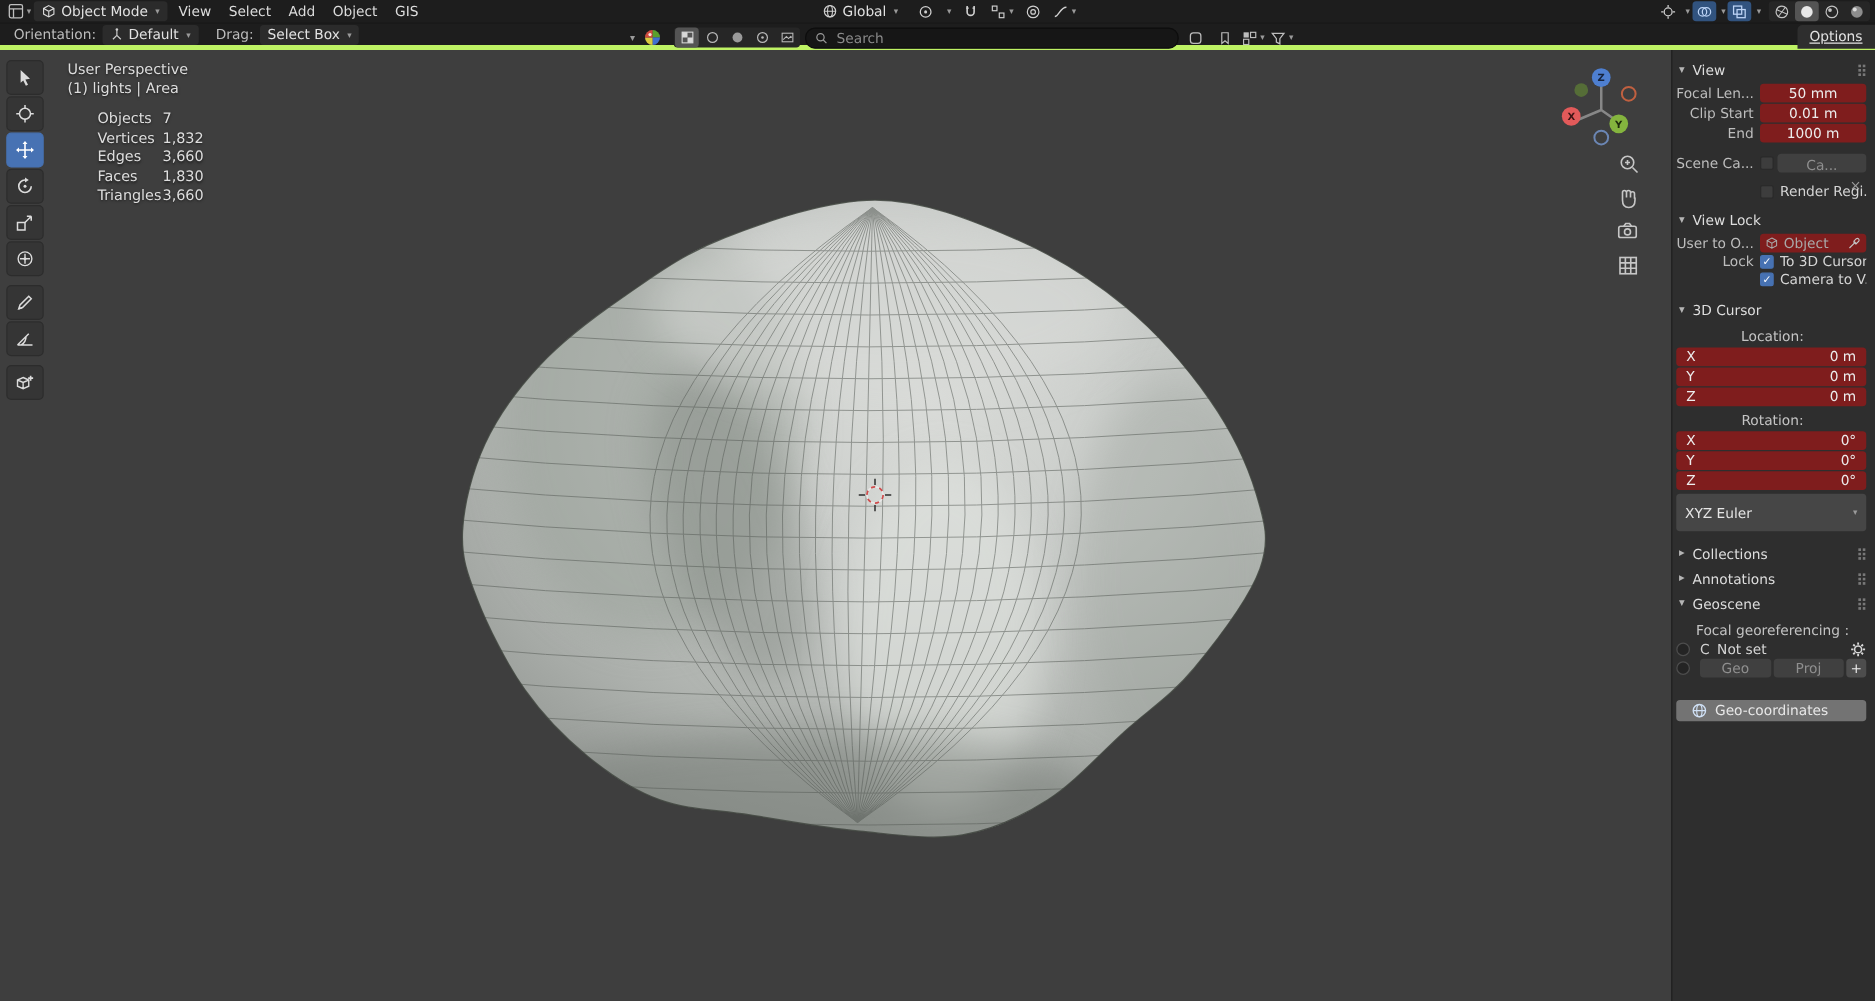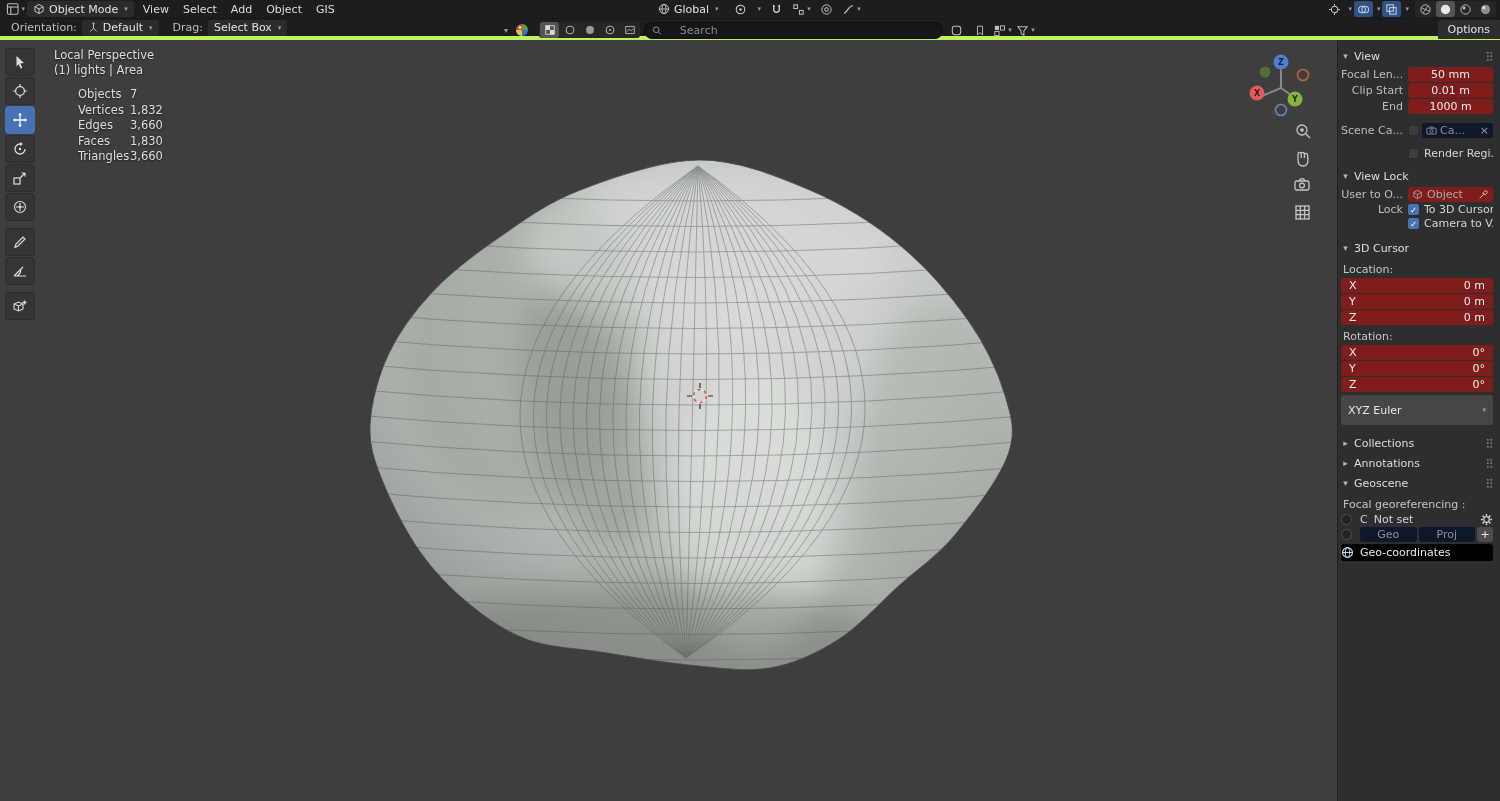--- a/index.html
+++ b/index.html
@@ -15,53 +15,53 @@
   .tb-center{position:absolute;left:652px;top:0;height:18px;display:flex;align-items:center;gap:6px;}
   .tb-right{position:absolute;right:4px;top:0;height:18px;display:flex;align-items:center;gap:2px;}
   .icon-btn{width:19px;height:16px;border-radius:3px;display:flex;align-items:center;justify-content:center;}
   .icon-btn.active{background:#31537f;}
   .icon-btn.sel{background:#545454;}
   .seg{display:flex;align-items:center;background:#262626;border-radius:3px;padding:0 1px;height:16px;gap:1px;margin-left:4px;}
   
   .toolheader{position:absolute;top:18px;left:0;right:0;height:22px;background:#1d1d1d;border-top:1px solid #181818;border-bottom:4px solid #bef264;display:flex;align-items:center;padding:0 6px;box-sizing:border-box;z-index:3;}
   .th-label{color:#bdbdbd;margin:0 5px;}
   .th-center{position:absolute;left:502px;top:2px;height:18px;display:flex;align-items:center;gap:4px;}
-  .search{display:flex;align-items:center;gap:16px;width:283px;height:15px;background:#161616;border:1px solid #0d0d0d;border-radius:8px;padding:0 7px;}
+  .search{display:flex;align-items:center;gap:5px;width:283px;height:15px;background:#161616;border:1px solid #0d0d0d;border-radius:8px;padding:0 7px;}
   .search input{background:transparent;border:none;outline:none;color:#cfcfcf;font:11px "DejaVu Sans",sans-serif;width:100%;}
   .search input::placeholder{color:#8a8a8a;}
-  .options-btn{position:absolute;right:0;top:1px;height:19px;padding:0 10px;background:#2e2e2e;border-radius:4px 0 0 0;display:flex;align-items:center;color:#e3e3e3;}
+  .options-btn{position:absolute;right:0;top:1px;height:19px;padding:0 10px;background:#2e2e2e;border-radius:4px 0 0 0;display:flex;align-items:center;color:#e3e3e3;text-decoration:underline;}
   
   .viewport{position:absolute;top:40px;left:0;width:1337px;bottom:0;background:#3e3e3e;overflow:hidden;}
   .vp-svg{position:absolute;top:0;left:0;}
   .toolbar{position:absolute;top:8px;left:5px;display:flex;flex-direction:column;gap:1px;z-index:2;}
   .tool{width:30px;height:28px;background:#353535;border:1px solid #2c2c2c;border-radius:4px;display:flex;align-items:center;justify-content:center;box-sizing:border-box;}
   .tool.active{background:#4772b3;border-color:#4772b3;}
   .tool.gap{margin-top:6px;}
   .overlay-text{position:absolute;top:8px;left:54px;z-index:2;color:#dedede;text-shadow:0 1px 2px rgba(0,0,0,.55);line-height:15px;font-size:11.5px;}
   .stats{margin-top:9px;display:grid;grid-template-columns:52px auto;column-gap:0;line-height:15.5px;margin-left:24px;}
   
   .sidebar{position:absolute;top:40px;right:0;width:163px;bottom:0;background:#2e2e2e;border-left:1px solid #202020;box-sizing:border-box;padding:6px 7px 0 3px;color:#c8c8c8;}
   .sec{display:flex;align-items:center;gap:4px;height:20px;color:#dedede;}
   .sec .chev{width:9px;color:#b5b5b5;font-size:9px;text-align:center;}
   .grip{margin-left:auto;width:7px;height:10px;background-image:radial-gradient(circle,#787878 1px,transparent 1.3px);background-size:3.5px 3.5px;}
   .prow{display:flex;align-items:center;margin:1px 0;}
   .plabel{width:62px;flex:none;text-align:right;padding-right:5px;color:#bdbdbd;white-space:nowrap;overflow:hidden;}
   .pfield{flex:1;height:15px;background:#7f1d1d;border-radius:3px;display:flex;align-items:center;justify-content:center;color:#ededed;white-space:nowrap;}
   .pfield.wide{justify-content:space-between;padding:0 8px;}
-  .pfield.disabled{background:#0f172a;color:#8f8f8f;justify-content:flex-start;padding:0 4px;gap:3px;}
+  .pfield.disabled{background:#404040;color:#8f8f8f;justify-content:flex-start;padding:0 4px;gap:3px;flex-direction:column;}
   .pfield.obj{justify-content:flex-start;padding:0 4px;gap:4px;color:#a9a9a9;}
   .checkbox{width:11px;height:11px;border-radius:2px;background:#3d3d3d;border:1px solid #2a2a2a;flex:none;display:flex;align-items:center;justify-content:center;font-size:8.5px;color:#fff;box-sizing:border-box;}
   .checkbox.on{background:#4772b3;border-color:#4772b3;}
   .cb-label{margin-left:5px;color:#d5d5d5;white-space:nowrap;overflow:hidden;}
-  .subhead{margin:5px 0 2px 2px;color:#c4c4c4;}
+  .subhead{margin:5px 0 2px 2px;color:#c4c4c4;text-align:center;}
   .pselect{height:30px;background:#464646;border-radius:3px;display:flex;align-items:center;padding:0 7px;color:#e5e5e5;margin:3px 0 2px 0;}
   .pselect .caret{margin-left:auto;}
   .radio{width:11px;height:11px;border-radius:50%;background:#242424;border:1px solid #4d4d4d;flex:none;box-sizing:border-box;}
   .mini-btn{width:16px;height:15px;background:#4d4d4d;border-radius:3px;display:flex;align-items:center;justify-content:center;color:#e8e8e8;flex:none;}
-  .big-btn{height:17px;background:#000000;border-radius:3px;display:flex;align-items:center;gap:6px;padding:0 0;color:#e8e8e8;margin:2px 0;}
+  .big-btn{height:17px;background:#737373;border-radius:3px;display:flex;align-items:center;gap:6px;padding:0 12px;color:#e8e8e8;margin:18px 0;}
   svg{display:block;}
 </style>
 </head>
 <body>
 
 <div class="topbar">
   <div class="tb-left">
     <span class="icon-btn">
       <svg width="14" height="14" viewBox="0 0 14 14">
           <rect x="1.5" y="1.5" width="11" height="11" rx="1.5" fill="none" stroke="#bfbfbf" stroke-width="1.1"></rect>
@@ -445,21 +445,21 @@
     </div>
     <div class="tool gap">
       <svg width="16" height="16" viewBox="0 0 16 16">
           <path d="M6.5 4 L11 6 V11 L6.5 13 L2 11 V6 Z M2 6 L6.5 8 L11 6 M6.5 8 V13" fill="none" stroke="#dcdcdc" stroke-width="1.1"></path>
           <path d="M12.5 2.5 V6.5 M10.5 4.5 H14.5" stroke="#dcdcdc" stroke-width="1.3"></path>
         </svg>
     </div>
   </div>
 
   <div class="overlay-text">
-    <div>Local Perspective</div>
+    <div>User Perspective</div>
     <div>(1) lights | Area</div>
     <div class="stats">
       <span>Objects</span>
         <span>7</span>
       <span>Vertices</span>
         <span>1,832</span>
       <span>Edges</span>
         <span>3,660</span>
       <span>Faces</span>
         <span>1,830</span>

